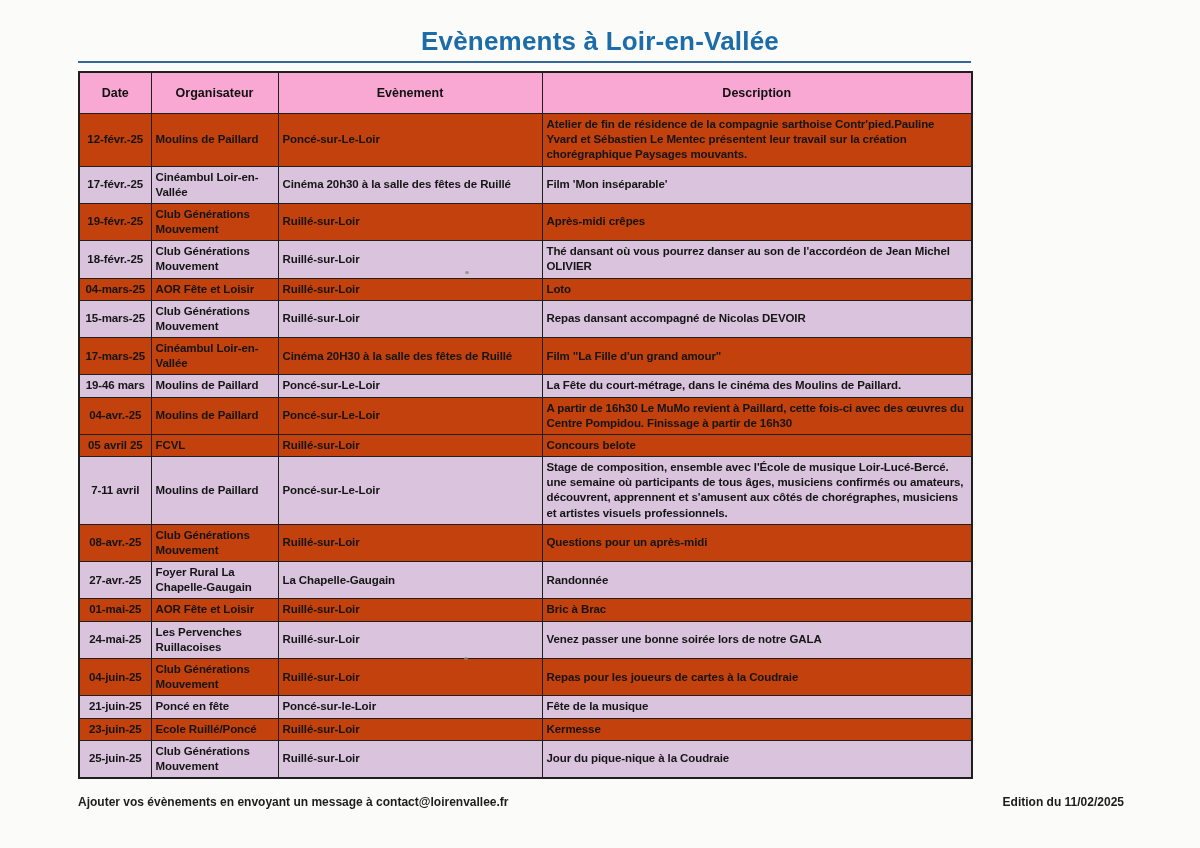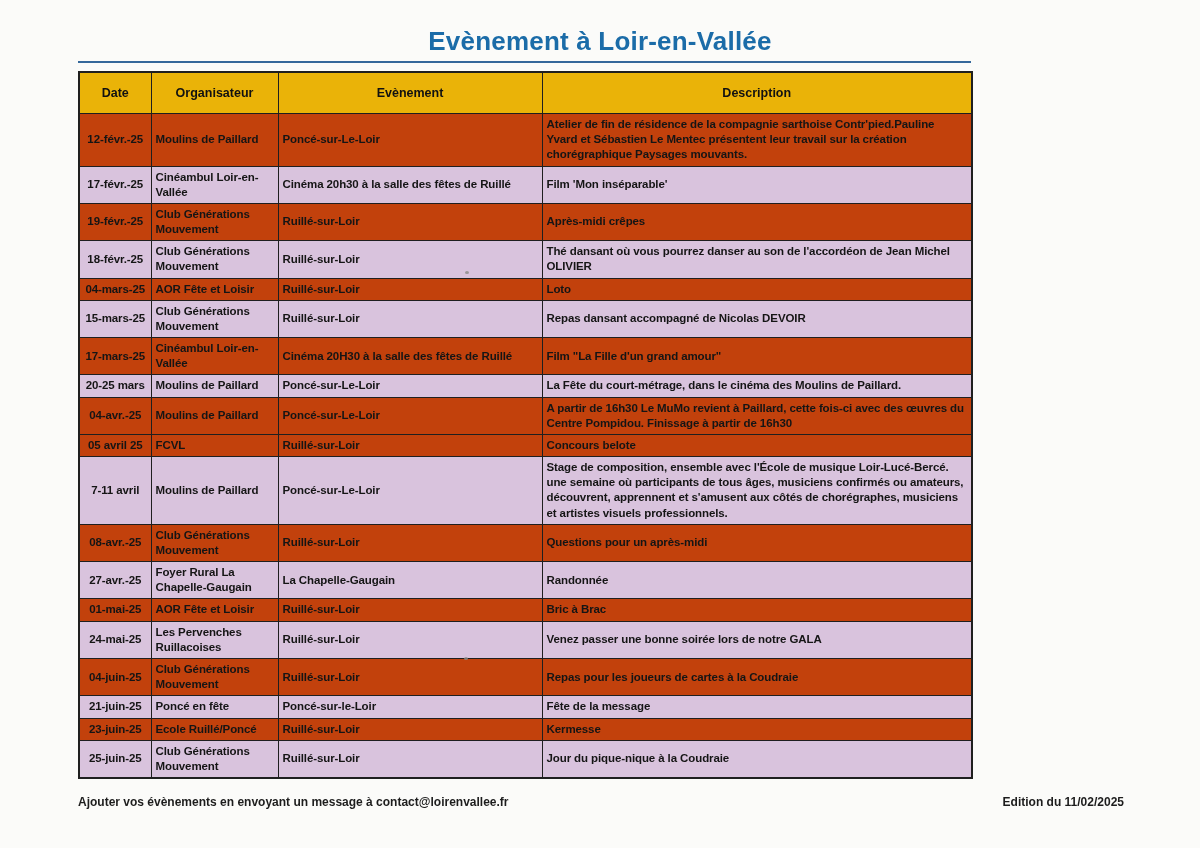--- a/index.html
+++ b/index.html
@@ -21,21 +21,21 @@
   table.events{
     position:absolute;left:78px;top:71px;width:893px;
     border-collapse:collapse;table-layout:fixed;
     border:2px solid #1f1f1f;
   }
   table.events th, table.events td{
     border:1.6px solid #1f1f1f;
     overflow:hidden;
   }
   table.events th{
-    background:#eab308;height:38px;
+    background:#f9a8d4;height:38px;
     font-size:12.5px;font-weight:700;text-align:center;
     color:#111;
   }
   table.events td{
     font-size:11.5px;font-weight:600;line-height:1.32;
     padding:3px 4px;letter-spacing:-0.1px;color:#151515;
     vertical-align:middle;
   }
   td.cell-date{text-align:center;padding:3px 2px;}
   tr.yellow td{background:#c2410c;}
@@ -51,21 +51,21 @@
   .speck{
     position:absolute;width:4px;height:3px;border-radius:50%;
     background:#8a8a86;opacity:.8;
   }
   .speck-1{left:465px;top:271px;}
   .speck-2{left:464px;top:657px;}
 </style>
 </head>
 <body>
 
-<div class="page-title">Evènement à Loir-en-Vallée</div>
+<div class="page-title">Evènements à Loir-en-Vallée</div>
 <div class="title-rule"></div>
 
 <table class="events">
   <colgroup>
     <col style="width:72px">
     <col style="width:127px">
     <col style="width:264px">
     <col style="width:430px">
   </colgroup>
   <thead>
@@ -113,21 +113,21 @@
     <td class="cell-event">Ruillé-sur-Loir</td>
     <td class="cell-desc">Repas dansant accompagné de Nicolas DEVOIR</td>
   </tr>
       <tr class="yellow">
     <td class="cell-date">17-mars-25</td>
     <td class="cell-org">Cinéambul Loir-en-Vallée</td>
     <td class="cell-event">Cinéma 20H30 à la salle des fêtes de Ruillé</td>
     <td class="cell-desc">Film "La Fille d'un grand amour"</td>
   </tr>
       <tr class="purple">
-    <td class="cell-date">20-25 mars</td>
+    <td class="cell-date">19-46 mars</td>
     <td class="cell-org">Moulins de Paillard</td>
     <td class="cell-event">Poncé-sur-Le-Loir</td>
     <td class="cell-desc">La Fête du court-métrage, dans le cinéma des Moulins de Paillard.</td>
   </tr>
       <tr class="yellow">
     <td class="cell-date">04-avr.-25</td>
     <td class="cell-org">Moulins de Paillard</td>
     <td class="cell-event">Poncé-sur-Le-Loir</td>
     <td class="cell-desc">A partir de 16h30 Le MuMo revient à Paillard, cette fois-ci avec des œuvres du Centre Pompidou.  Finissage à partir de 16h30</td>
   </tr>
@@ -170,21 +170,21 @@
       <tr class="yellow">
     <td class="cell-date">04-juin-25</td>
     <td class="cell-org">Club Générations Mouvement</td>
     <td class="cell-event">Ruillé-sur-Loir</td>
     <td class="cell-desc">Repas pour les joueurs de cartes à la Coudraie</td>
   </tr>
       <tr class="purple">
     <td class="cell-date">21-juin-25</td>
     <td class="cell-org">Poncé en fête</td>
     <td class="cell-event">Poncé-sur-le-Loir</td>
-    <td class="cell-desc">Fête de la message</td>
+    <td class="cell-desc">Fête de la musique</td>
   </tr>
       <tr class="yellow">
     <td class="cell-date">23-juin-25</td>
     <td class="cell-org">Ecole Ruillé/Poncé</td>
     <td class="cell-event">Ruillé-sur-Loir</td>
     <td class="cell-desc">Kermesse</td>
   </tr>
       <tr class="purple">
     <td class="cell-date">25-juin-25</td>
     <td class="cell-org">Club Générations Mouvement</td>

